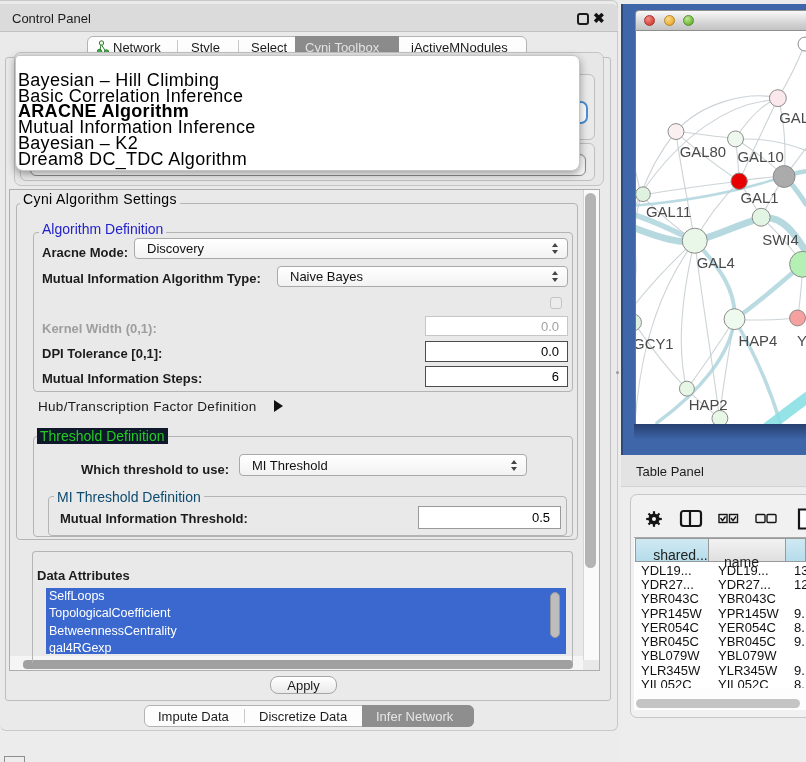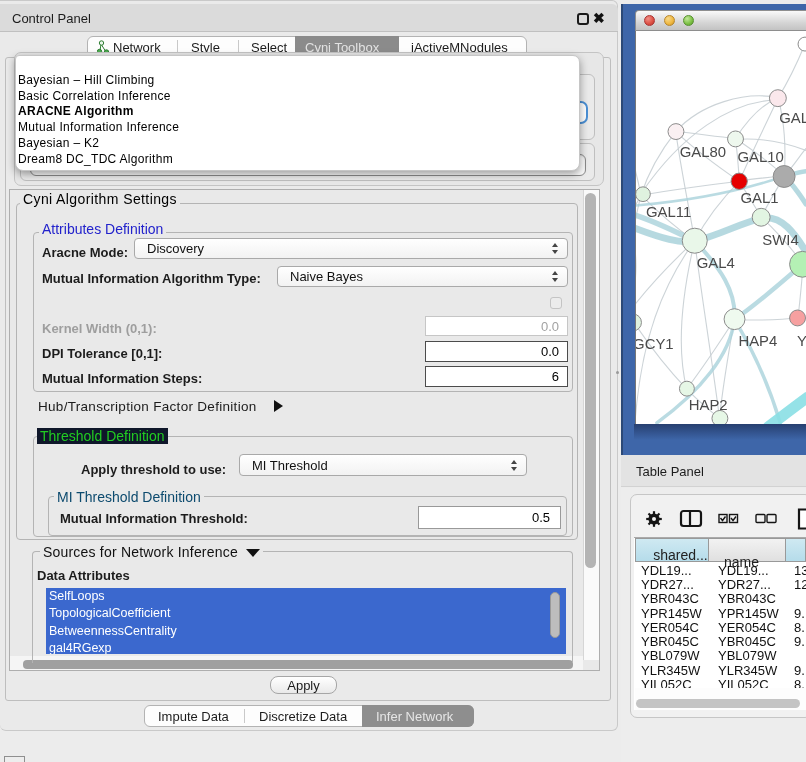--- a/index.html
+++ b/index.html
@@ -68,21 +68,21 @@
      border:2.5px solid #4a8fd4; border-radius:7px; background:#fff;"></div>
   <div class="abs" style="left:20px; top:143px; width:575px; height:38px;
      border:1px solid #bfbfbf; border-radius:6px; background:#eaeaea;"></div>
   <div class="abs" style="left:30px; top:154px; width:556px; height:22px;
      border:1px solid #8a8a8a; border-radius:6px; background:#fafafa;
      box-shadow:inset 0 1px 2px rgba(0,0,0,0.12);"></div>
 
   <div class="abs" id="popup" style="left:15px; top:55px; width:565px; height:116px;
      background:#ffffff; border:1px solid #c6c6c6; border-radius:4px 7px 8px 8px;
      box-shadow:0 3px 9px rgba(0,0,0,0.38);"></div>
-  <div class="abs" id="items" style="left:18px; top:73px; font-size:12px; letter-spacing:0.3px; color:#000; line-height:15.7px;">
+  <div class="abs" id="items" style="left:18px; top:73px; font-size:18px; letter-spacing:0.3px; color:#000; line-height:15.7px;">
     Bayesian – Hill Climbing<br>
     Basic Correlation Inference<br>
     <b>ARACNE Algorithm</b><br>
     Mutual Information Inference<br>
     Bayesian – K2<br>
     Dream8 DC_TDC Algorithm
   </div>
 
   <div class="abs" style="left:9px; top:189px; width:591px; height:482px;
      border:1px solid #aeaeae; background:#e9e9e9;"></div>
@@ -95,21 +95,21 @@
   <div class="abs" style="left:10px; top:656px; width:573px; height:14px; background:#f5f5f5;"></div>
   <div class="abs" style="left:23px; top:660px; width:550px; height:8.5px;
      background:#a0a0a0; border-radius:4px;"></div>
 
   <div class="group" style="left:16px; top:203px; width:562px; height:337px;"></div>
   <div class="gtitle" style="left:20px; top:191px; position:absolute; background:#e9e9e9;
      padding:0 3px; font-size:14px; letter-spacing:0.4px;">Cyni Algorithm Settings</div>
 
   <div class="group" style="left:33px; top:232px; width:540px; height:160px;"></div>
   <div class="abs" style="left:39px; top:221px; background:#e9e9e9; padding:0 3px;
-     font-size:14px; color:#2222cc;">Attributes Definition</div>
+     font-size:14px; color:#2222cc;">Algorithm Definition</div>
 
   <div class="abs lbl bold" style="left:42px; top:245px;">Aracne Mode:</div>
   <div class="combo" style="left:134px; top:238px; width:434px; height:21px;">
     <span class="ctext">Discovery</span>
       <span class="stepper"></span>
   </div>
 
   <div class="abs lbl bold" style="left:42px; top:271px;">Mutual Information Algorithm Type:</div>
   <div class="combo" style="left:277px; top:266px; width:291px; height:21px;">
     <span class="ctext">Naive Bayes</span>
@@ -133,39 +133,35 @@
 
   <div class="abs lbl" style="left:38px; top:399px; font-size:13.5px; letter-spacing:0.3px;">Hub/Transcription Factor Definition</div>
   <div class="abs" style="left:274px; top:400px; width:0; height:0;
      border-top:6px solid transparent; border-bottom:6px solid transparent;
      border-left:9px solid #111;"></div>
 
   <div class="group" style="left:33px; top:436px; width:540px; height:101px;"></div>
   <div class="abs" style="left:37px; top:428px; background:#0f172a; padding:0 3px;
      font-size:14px; color:#22cc22;">Threshold Definition</div>
 
-  <div class="abs lbl bold" style="left:81px; top:462px;">Apply threshold to use:</div>
+  <div class="abs lbl bold" style="left:81px; top:462px;">Which threshold to use:</div>
   <div class="combo" style="left:239px; top:454px; width:288px; height:22px;">
     <span class="ctext" style="top:3px;">MI Threshold</span>
       <span class="stepper"></span>
   </div>
 
   <div class="group" style="left:48px; top:496px; width:519px; height:40px;"></div>
   <div class="abs" style="left:54px; top:489px; background:#e9e9e9; padding:0 3px;
      font-size:14px; color:#0c4a6e;">MI Threshold Definition</div>
 
   <div class="abs lbl bold" style="left:60px; top:511px;">Mutual Information Threshold:</div>
   <div class="tfield" style="left:418px; top:506px; width:143px; height:23px;
      border:1px solid #999; color:#000; padding:3px 10px 0 0;">0.5</div>
 
   <div class="group" style="left:32px; top:551px; width:541px; height:112px; border-radius:4px 4px 0 0; border-bottom:none;"></div>
-  <div class="abs" style="left:40px; top:544px; background:#e9e9e9; padding:0 3px;
-     font-size:14px; letter-spacing:0.2px; color:#111;">Sources for Network Inference<span style="display:inline-block;
-     width:0; height:0; border-left:7px solid transparent; border-right:7px solid transparent;
-     border-top:8px solid #111; vertical-align:middle; margin-left:8px;"></span></div>
   <div class="abs lbl bold" style="left:37px; top:568px;">Data Attributes</div>
 
   <div class="abs" style="left:46px; top:588px; width:520px; height:66px; background:#3b68ce;
      color:#fff; font-size:12.5px; line-height:17.3px; padding:0 0 0 3px; overflow:hidden;">
     SelfLoops<br>TopologicalCoefficient<br>BetweennessCentrality<br>gal4RGexp
   </div>
   <div class="abs" style="left:550px; top:592px; width:10px; height:46px;
      background:#bdbdbd; border:1px solid #999; border-radius:5px;"></div>
 
   <div class="abs" style="left:270px; top:676px; width:67px; height:18px;

